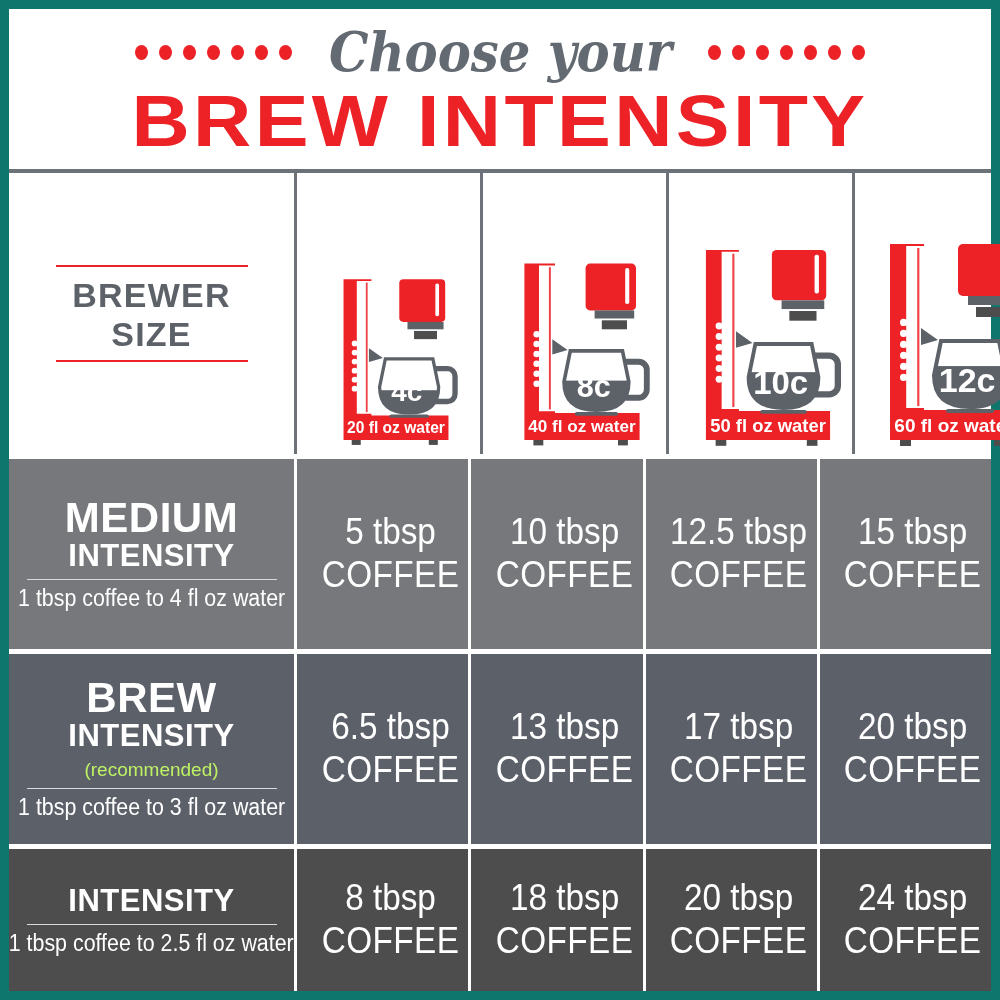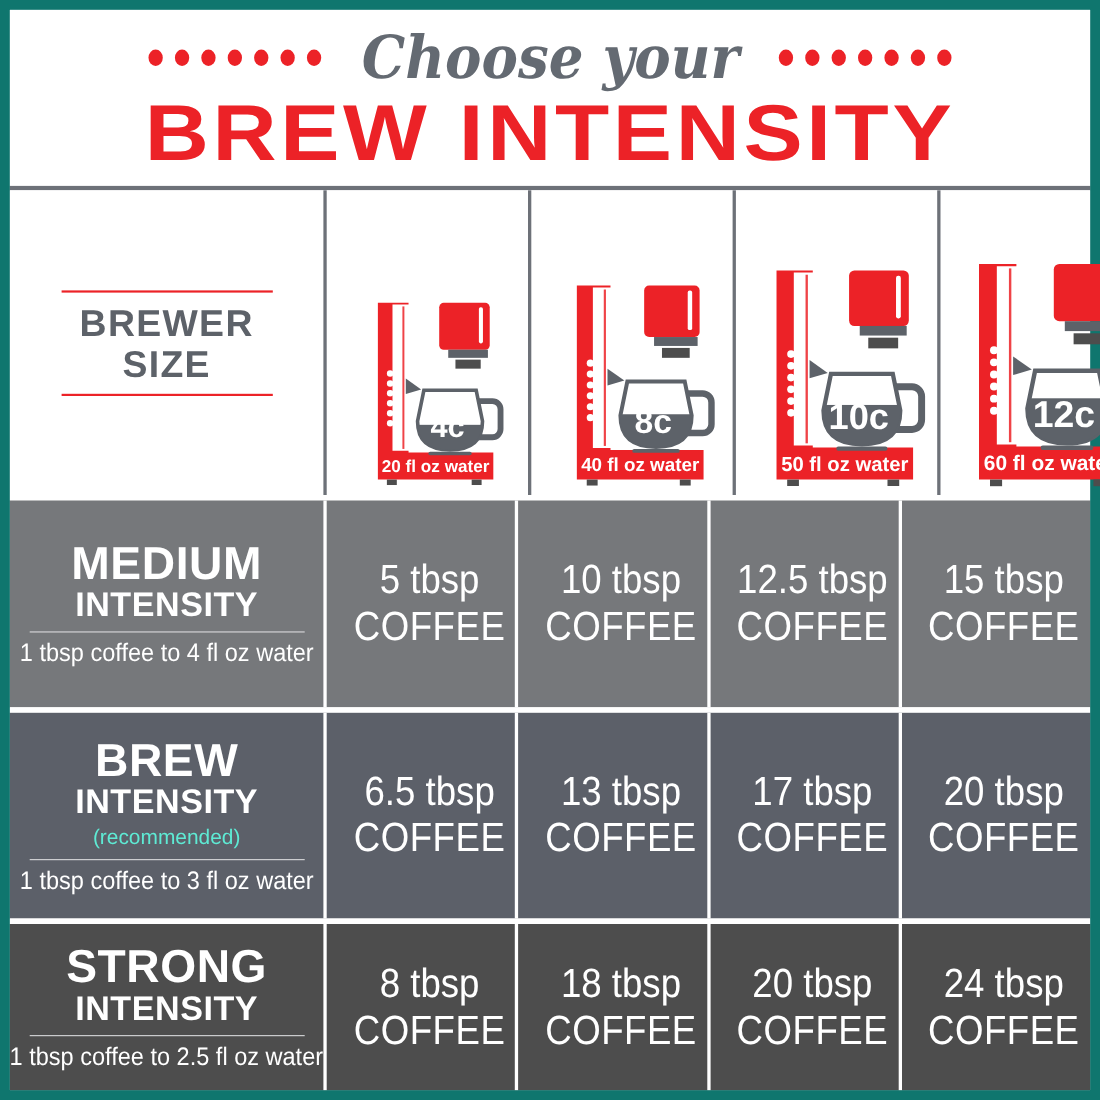--- a/index.html
+++ b/index.html
@@ -109,21 +109,21 @@
     font-weight:bold;color:#ffffff;
     font-size:42px;line-height:1.0;letter-spacing:0.5px;
   }
   .bl-sub{
     font-family:"Liberation Sans", sans-serif;
     font-weight:bold;color:#ffffff;
     font-size:31px;line-height:1.08;letter-spacing:0.5px;
   }
   .bl-note{
     font-family:"Liberation Sans", sans-serif;
-    color:#5eead4;font-size:19px;line-height:1.2;
+    color:#bef264;font-size:19px;line-height:1.2;
     margin-top:6px;
   }
   .bl-rule{
     width:250px;height:1px;background:#d9dadc;margin:7px 0 5px;
   }
   .bl-ratio{
     font-family:"Liberation Sans Narrow","Liberation Sans", sans-serif;
     color:#ffffff;font-size:23px;line-height:1.15;
     transform:scaleX(0.93);white-space:nowrap;
   }
@@ -500,21 +500,20 @@
       <div class="vsep"></div>
       <div class="cell">
         <div class="val"><span>20 tbsp</span><span class="l2">COFFEE</span></div>
       </div>
     </div>
 
     <div class="gap"></div>
 
     <div class="row band last" id="band-2" style="background: rgb(77, 77, 77);">
       <div class="band-label">
-        <div class="bl-big">STRONG</div>
         <div class="bl-sub">INTENSITY</div>
         <div class="bl-rule"></div>
         <div class="bl-ratio">1 tbsp coffee to 2.5 fl oz water</div>
       </div>
       <div class="vsep"></div>
       <div class="cell">
         <div class="val"><span>8 tbsp</span><span class="l2">COFFEE</span></div>
       </div>
       <div class="vsep"></div>
       <div class="cell">

